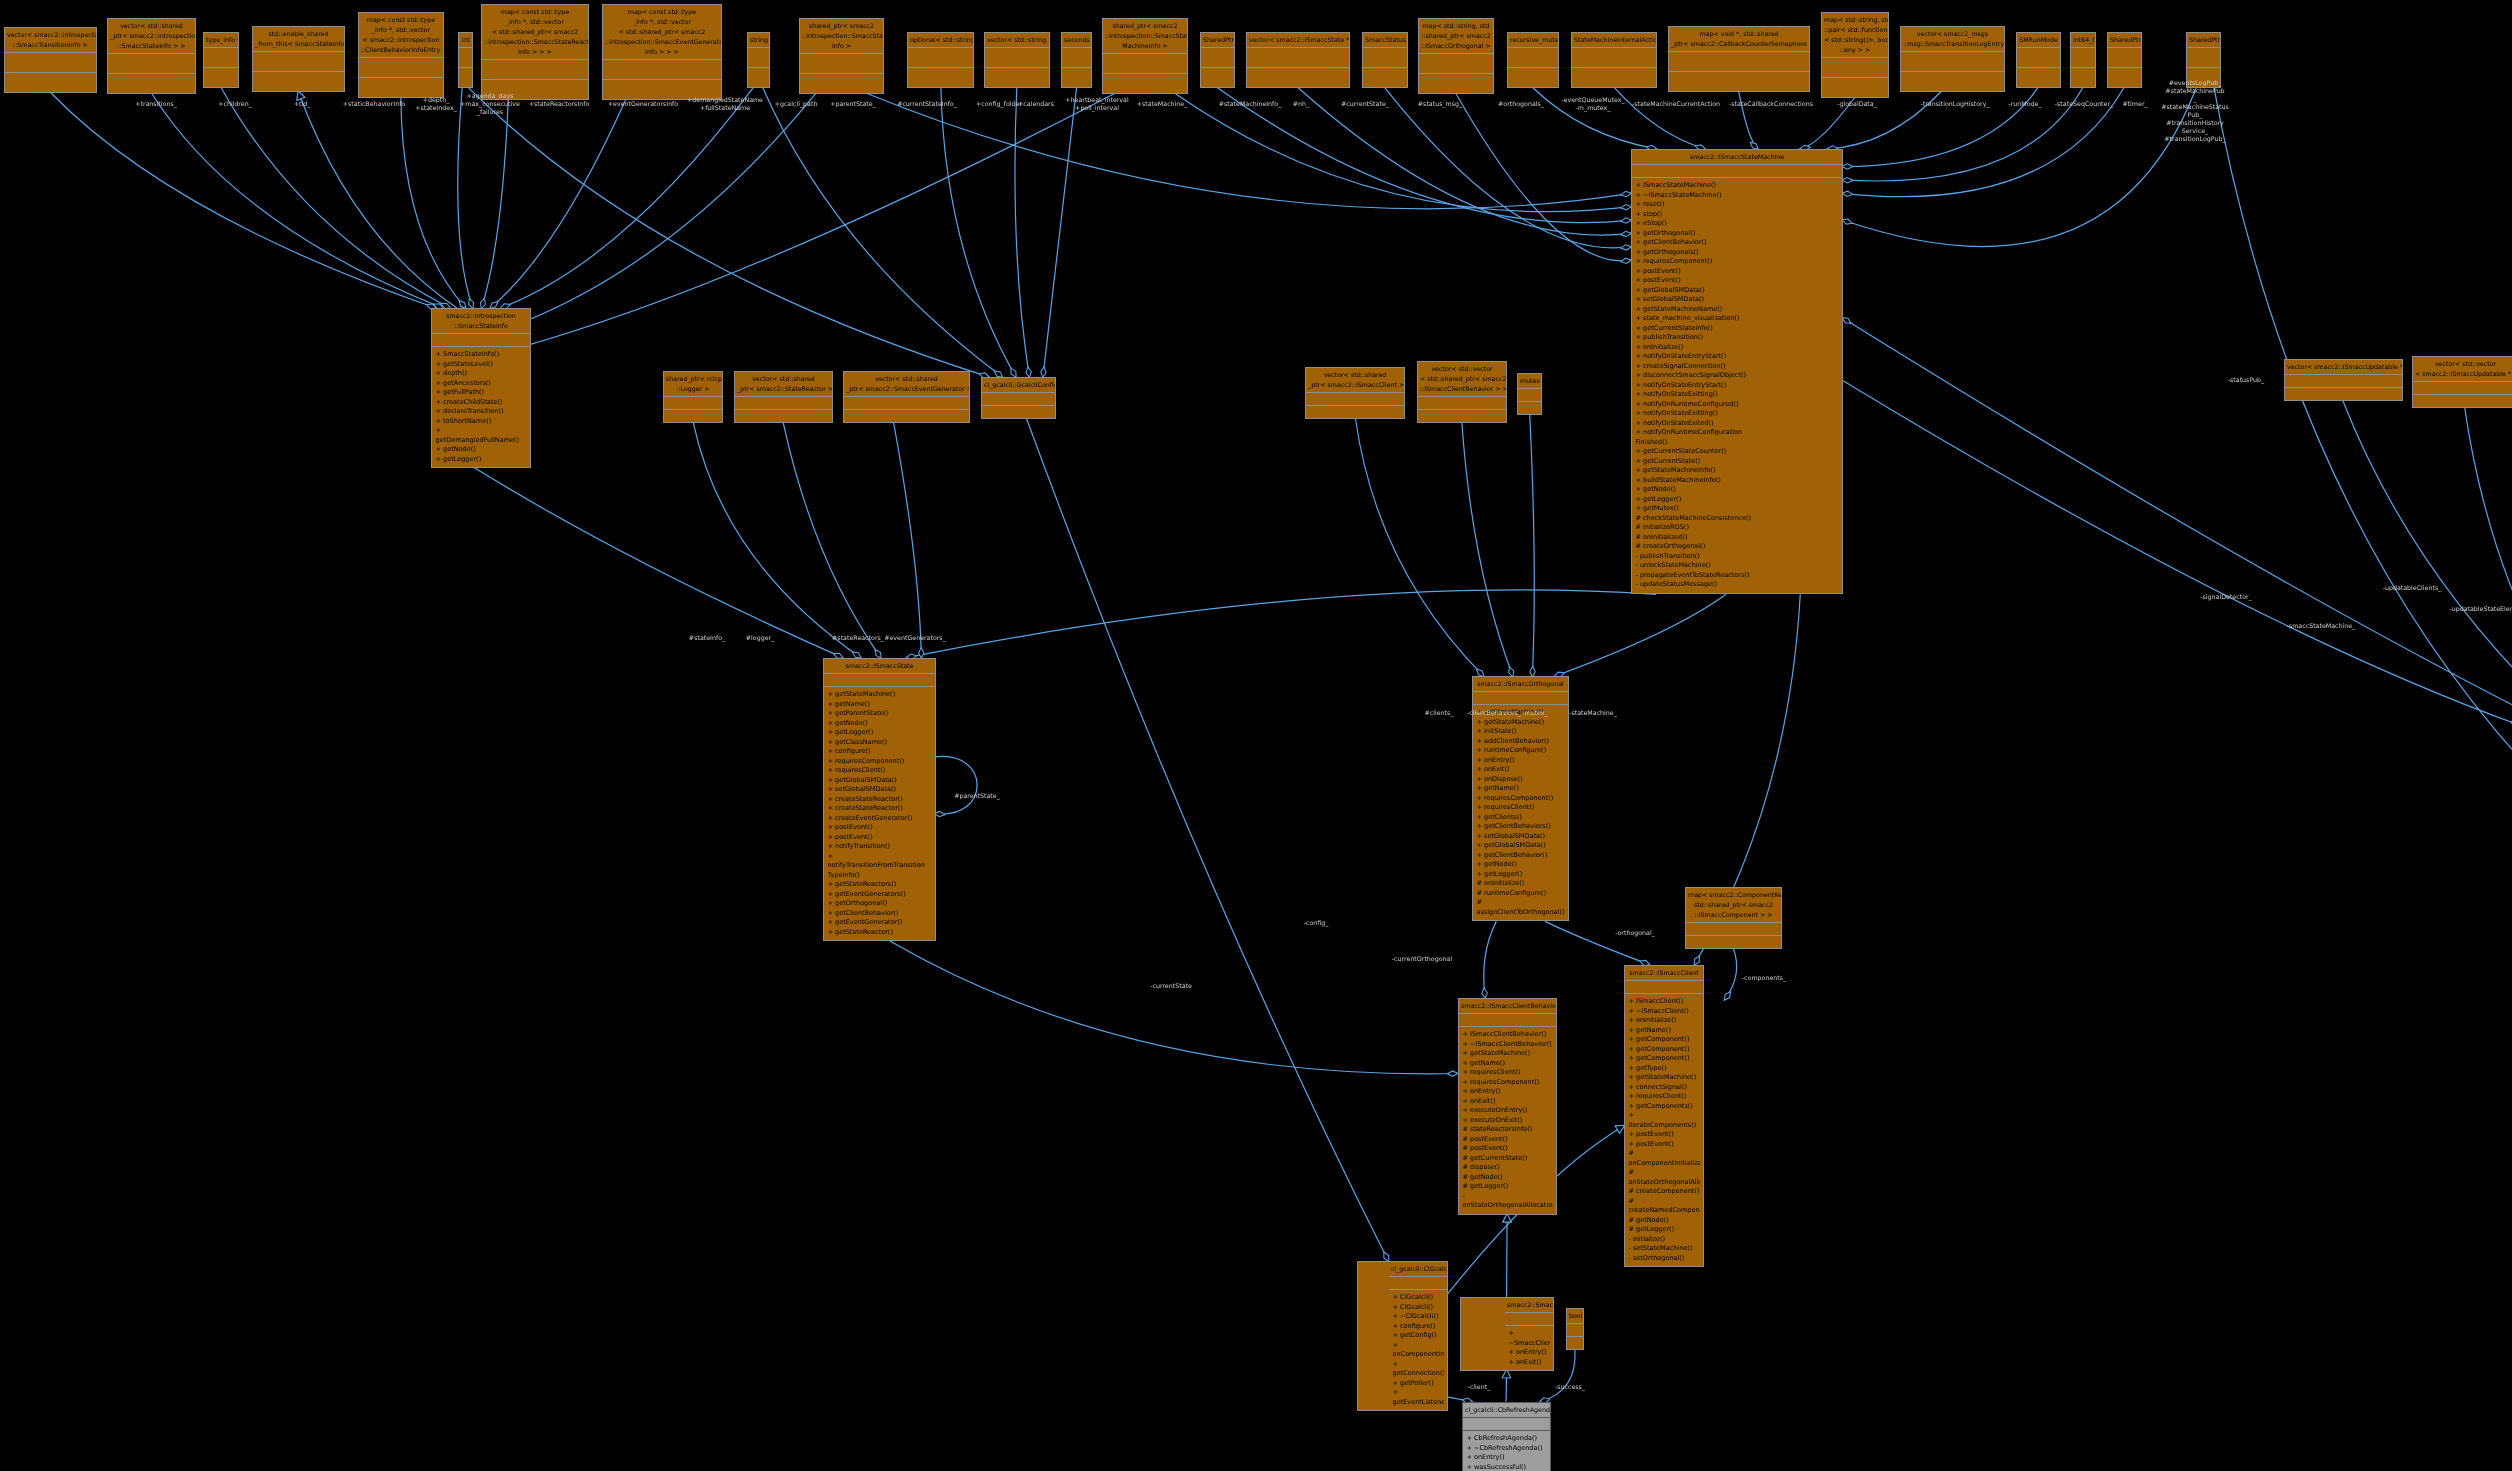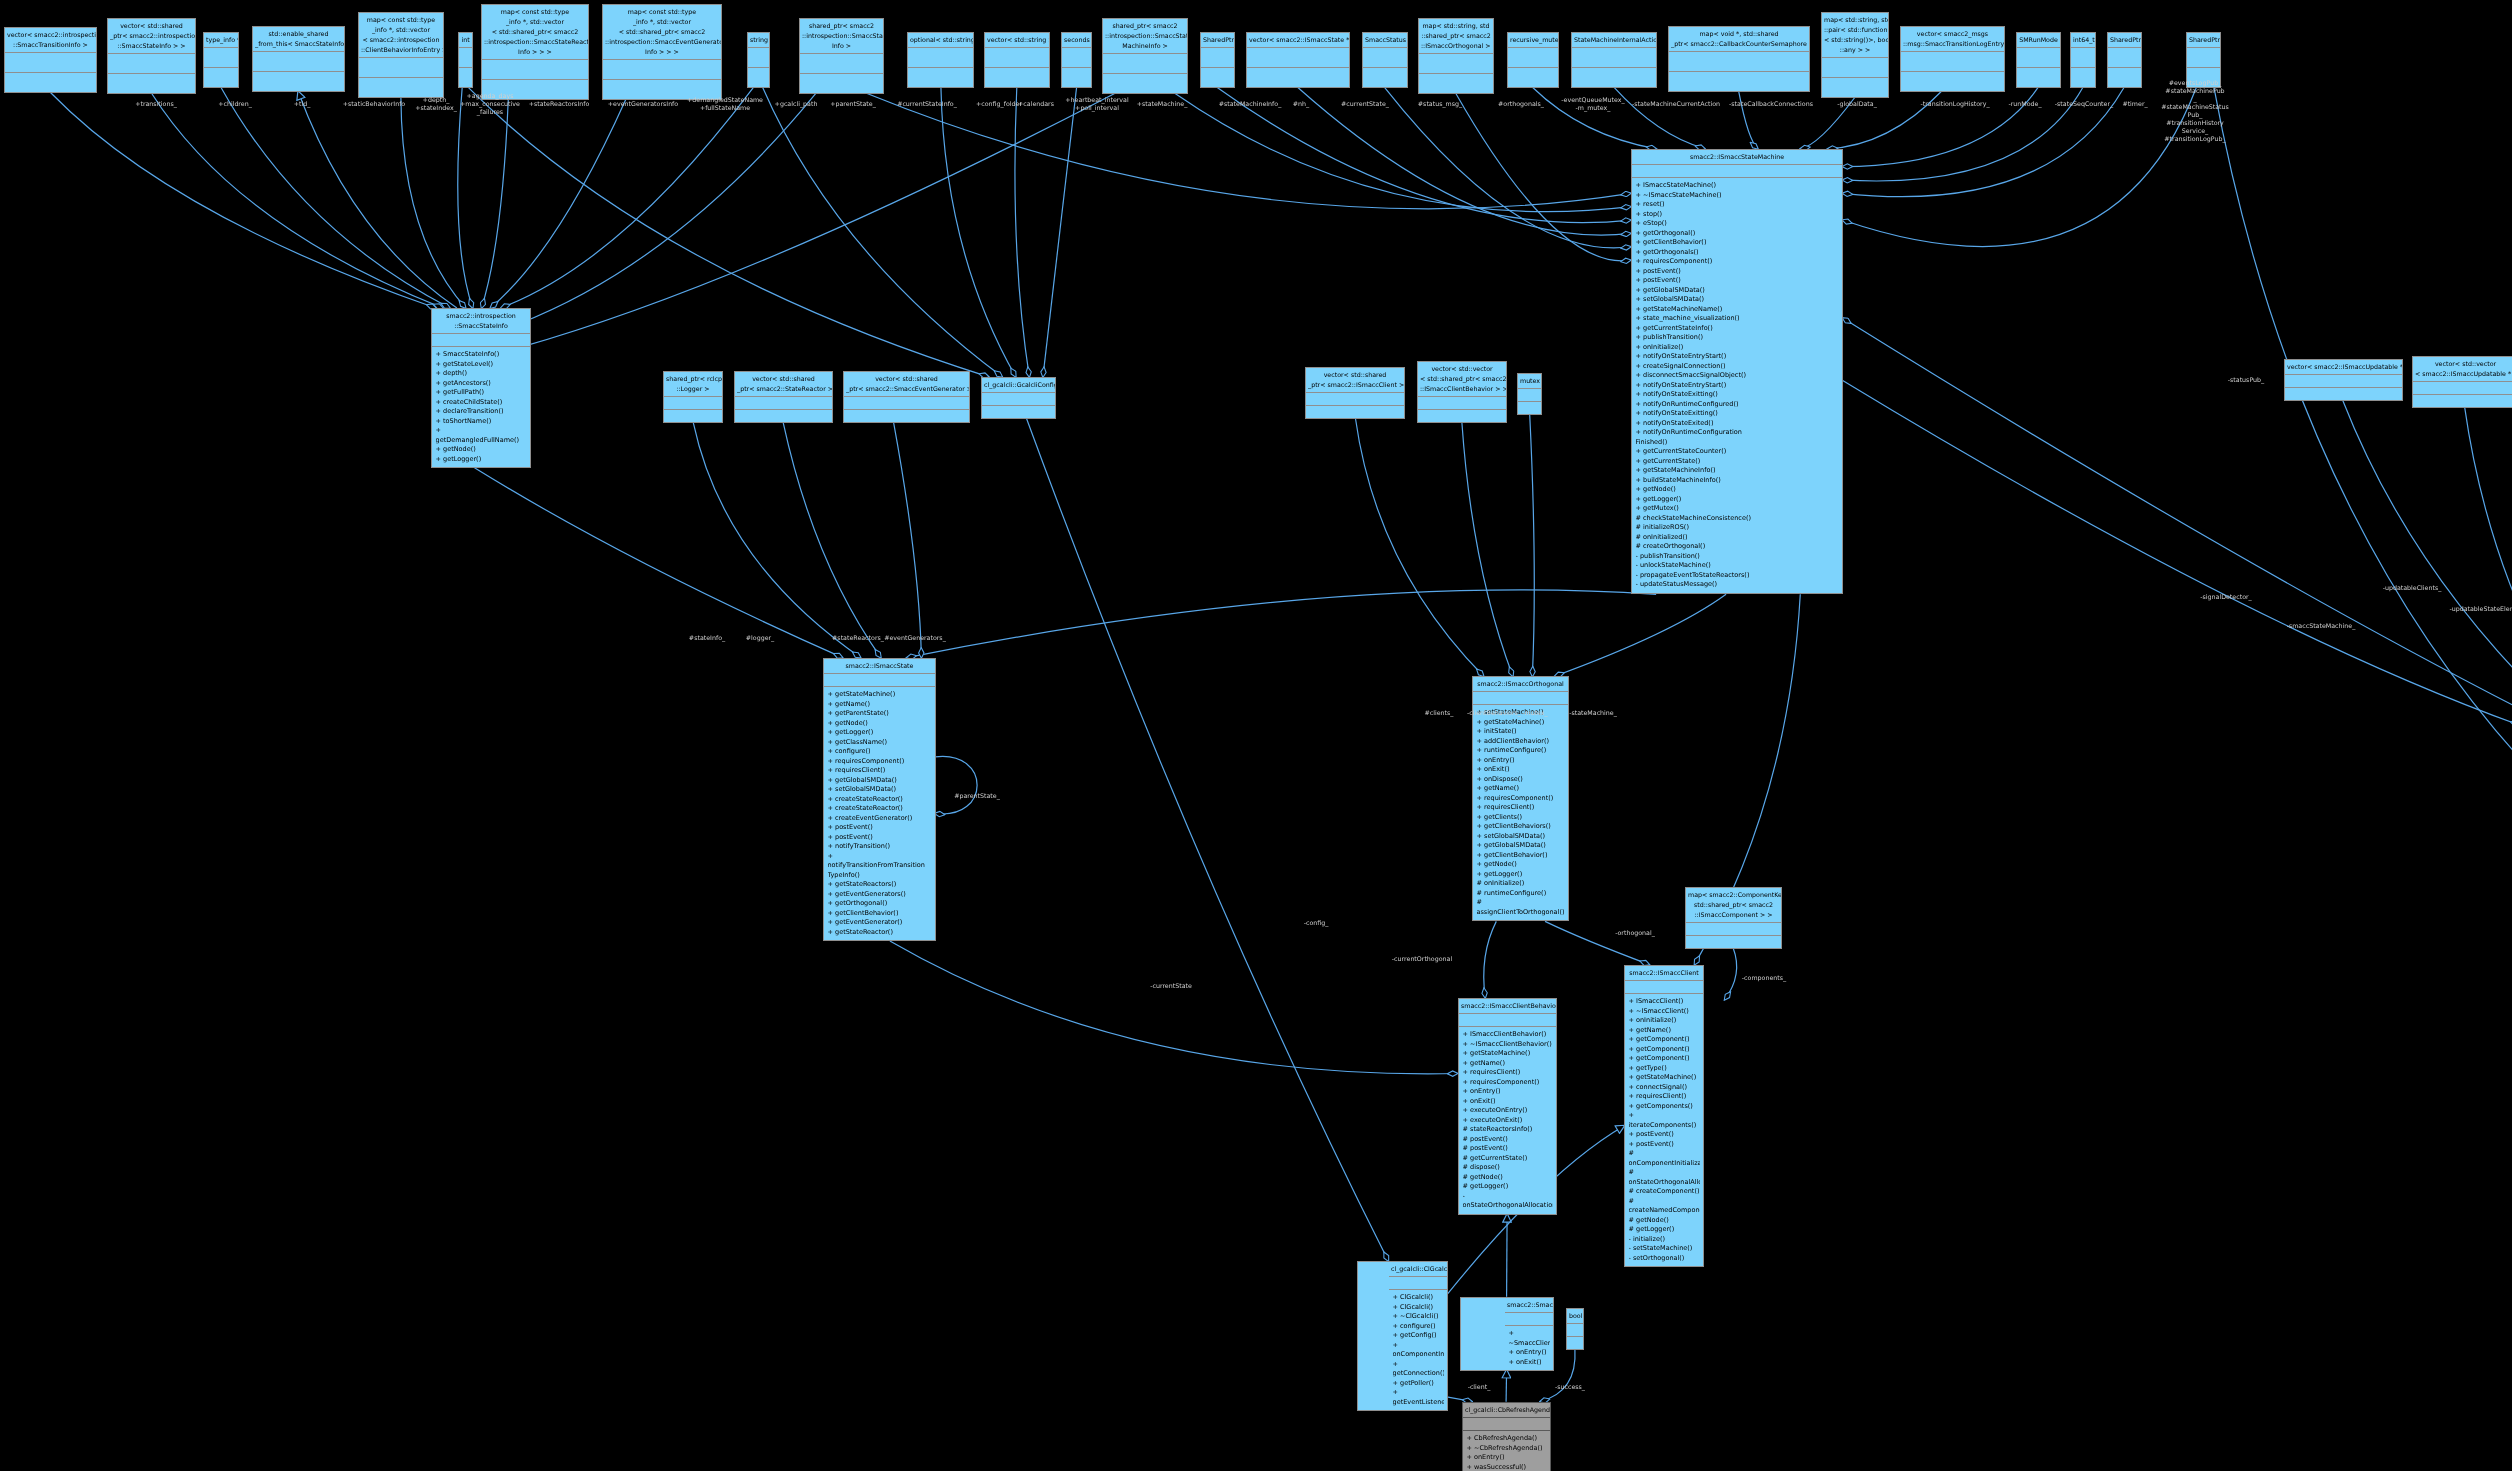--- a/index.html
+++ b/index.html
@@ -1,20 +1,20 @@
 <!DOCTYPE html>
 <html style="font-size:8px"><head>
 <meta charset="utf-8">
 <style>
   html,body{margin:0;padding:0;background:#000;width:2972px;height:1471px;}
   body{position:relative;font-family:"DejaVu Sans","Liberation Sans",sans-serif;}
   #edge-layer{position:absolute;left:0;top:0;z-index:0;pointer-events:none;}
   #box-layer{position:absolute;left:0;top:0;width:2972px;height:1471px;z-index:1;}
   #label-layer{position:absolute;left:0;top:0;width:2972px;height:1471px;z-index:2;pointer-events:none;}
-  .uml-box{position:absolute;background:#7dd3fc;border:1px solid #8f8f8f;color:#000;box-sizing:border-box;}
+  .uml-box{position:absolute;background:#a16207;border:1px solid #8f8f8f;color:#000;box-sizing:border-box;}
   .uml-title{font-size:6.3px;line-height:10px;text-align:center;padding:2px 2px;border-bottom:0.5px solid #8f8f8f;overflow:hidden;white-space:nowrap;}
   .uml-comp{border-bottom:0.5px solid #8f8f8f;}
   .uml-comp:last-child{border-bottom:none;}
   .uml-empty-top{height:19px;}
   .uml-empty{height:12px;}
   .uml-ops{padding:3px 3.5px;}
   .uml-member{font-size:6.5px;line-height:9.5px;white-space:pre-line;overflow:hidden;}
   .uml-hl{background:#9e9e9e;border-color:#5a5a5a;}
   .uml-hl .uml-title,.uml-hl .uml-comp{border-color:#5a5a5a;}
   .edge-label{position:absolute;transform:translateX(-50%);color:#cfcfcf;font-size:6.3px;line-height:8px;text-align:center;white-space:nowrap;}

